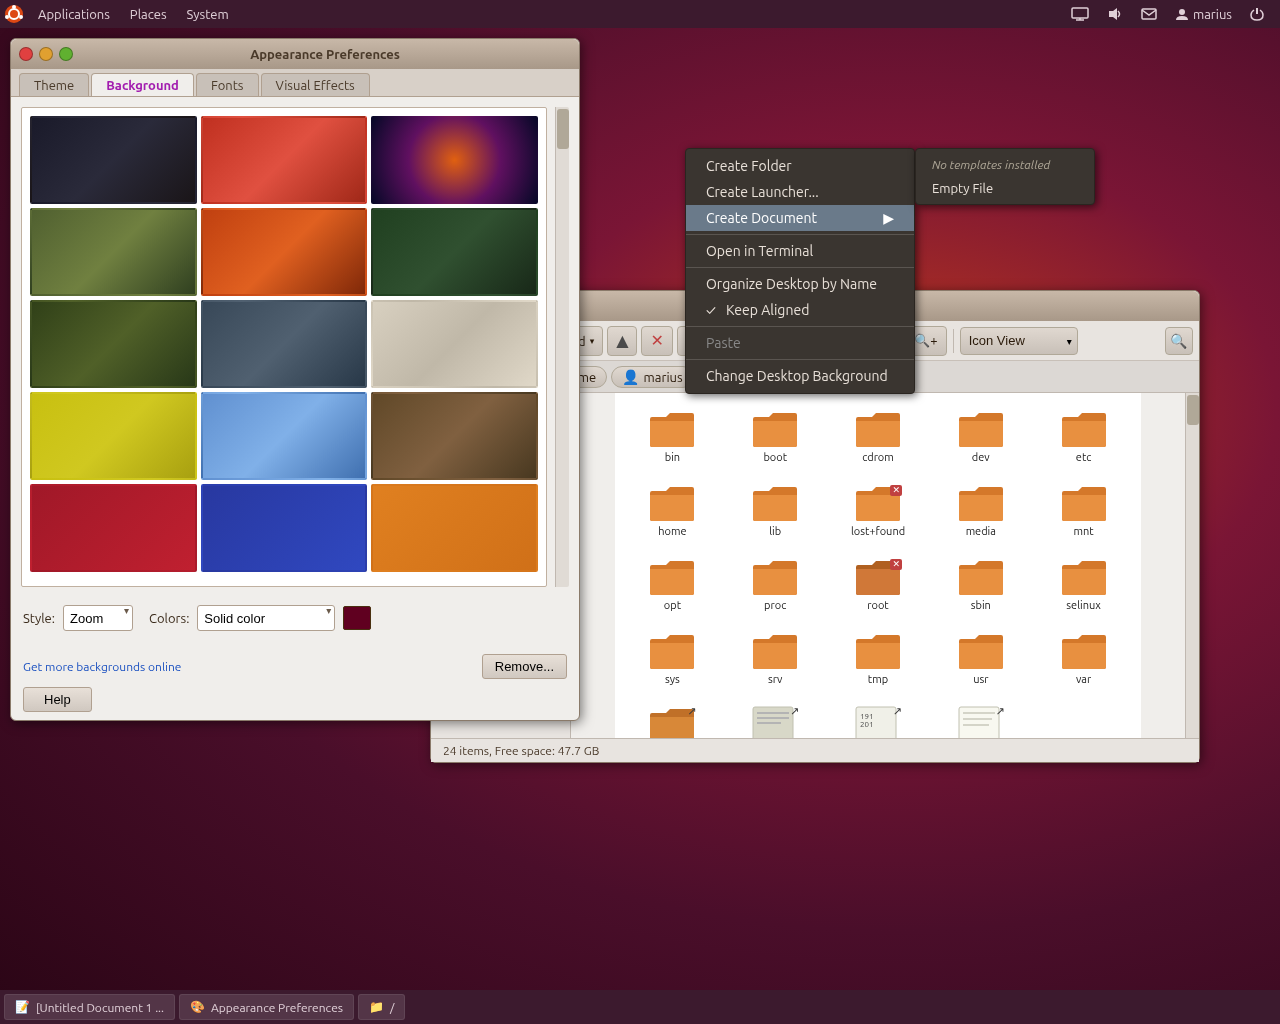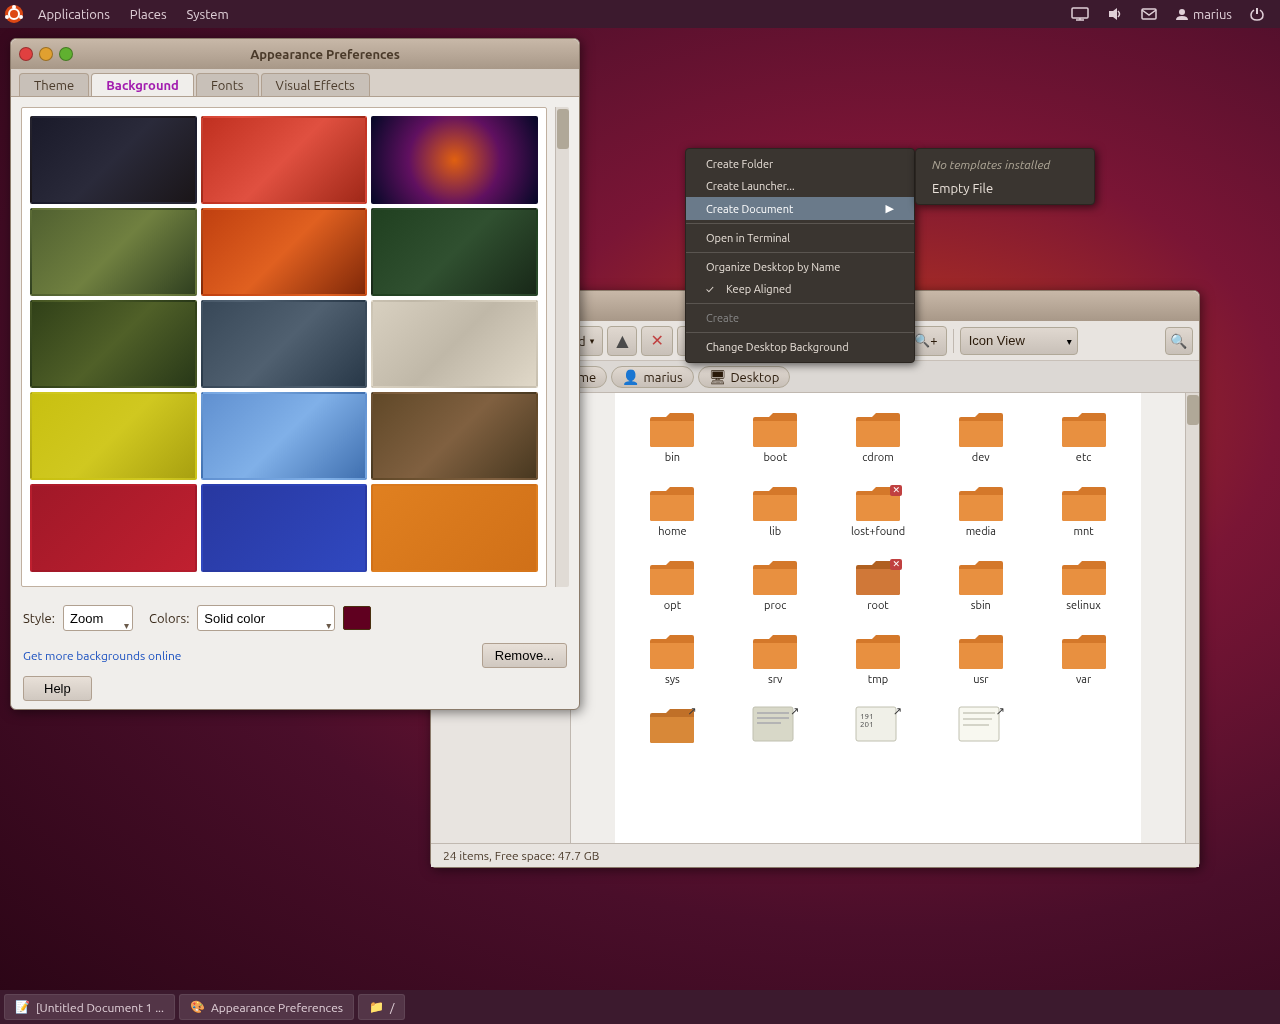--- a/index.html
+++ b/index.html
@@ -178,38 +178,38 @@
     .wp-partial3 { background: linear-gradient(135deg, #e08020, #d07018); }
 
     
     .appearance-bottom {
       padding: 8px 12px;
     }
     .style-colors-row {
       display: flex;
       align-items: center;
       gap: 8px;
-      margin-bottom: 12px;
+      margin-bottom: 23px;
     }
     .label-text { font-size: 13px; color: #3a2a1a; }
     .style-select, .colors-select {
       height: 26px;
       border: 1px solid #b0a090;
       border-radius: 3px;
       background: white;
       padding: 0 20px 0 6px;
       font-size: 13px;
       cursor: pointer;
       appearance: none;
       position: relative;
     }
     .select-wrapper {
       position: relative;
       display: inline-flex;
-      align-items: flex-end;
+      align-items: flex-start;
     }
     .select-wrapper::after {
       content: '▾';
       position: absolute;
       right: 4px;
       pointer-events: none;
       font-size: 10px;
       color: #6a5a4a;
     }
     .color-swatch {
@@ -257,21 +257,21 @@
       background: #3a3530;
       border: 1px solid #2a2520;
       border-radius: 4px;
       box-shadow: 2px 2px 8px rgba(0,0,0,0.6);
       z-index: 50;
       padding: 4px 0;
     }
     .context-item {
       padding: 5px 20px;
       color: #e8e0d8;
-      font-size: 11px;
+      font-size: 14px;
       cursor: pointer;
       display: flex;
       align-items: center;
     }
     .context-item.active-item {
       background: #6a7a8a;
       color: white;
     }
     .context-separator {
       height: 1px;
@@ -473,21 +473,21 @@
       color: #2a1a0a;
       display: flex;
       align-items: center;
       gap: 4px;
     }
     .breadcrumb-item .icon { font-size: 14px; }
 
     
     .fm-content {
       display: flex;
-      height: 450px;
+      height: 345px;
       gap: 44px;
     }
     .fm-sidebar {
       width: 140px;
       background: #e8e4e0;
       border-right: 1px solid #c0b8b0;
       padding: 8px 0;
     }
     .fm-sidebar-item {
       display: flex;
@@ -717,21 +717,21 @@
   </div>
   <div class="context-separator"></div>
   <div class="context-item">Open in Terminal</div>
   <div class="context-separator"></div>
   <div class="context-item">Organize Desktop by Name</div>
   <div class="context-item">
     <span class="context-checkmark">✓</span>
     <span>Keep Aligned</span>
   </div>
   <div class="context-separator"></div>
-  <div class="context-item disabled">Create</div>
+  <div class="context-item disabled">Paste</div>
   <div class="context-separator"></div>
   <div class="context-item">Change Desktop Background</div>
 </div>
 
 <div class="submenu">
   <div class="submenu-header">No templates installed</div>
   <div class="submenu-item">Empty File</div>
 </div>
 
 <div class="filemanager-window">

